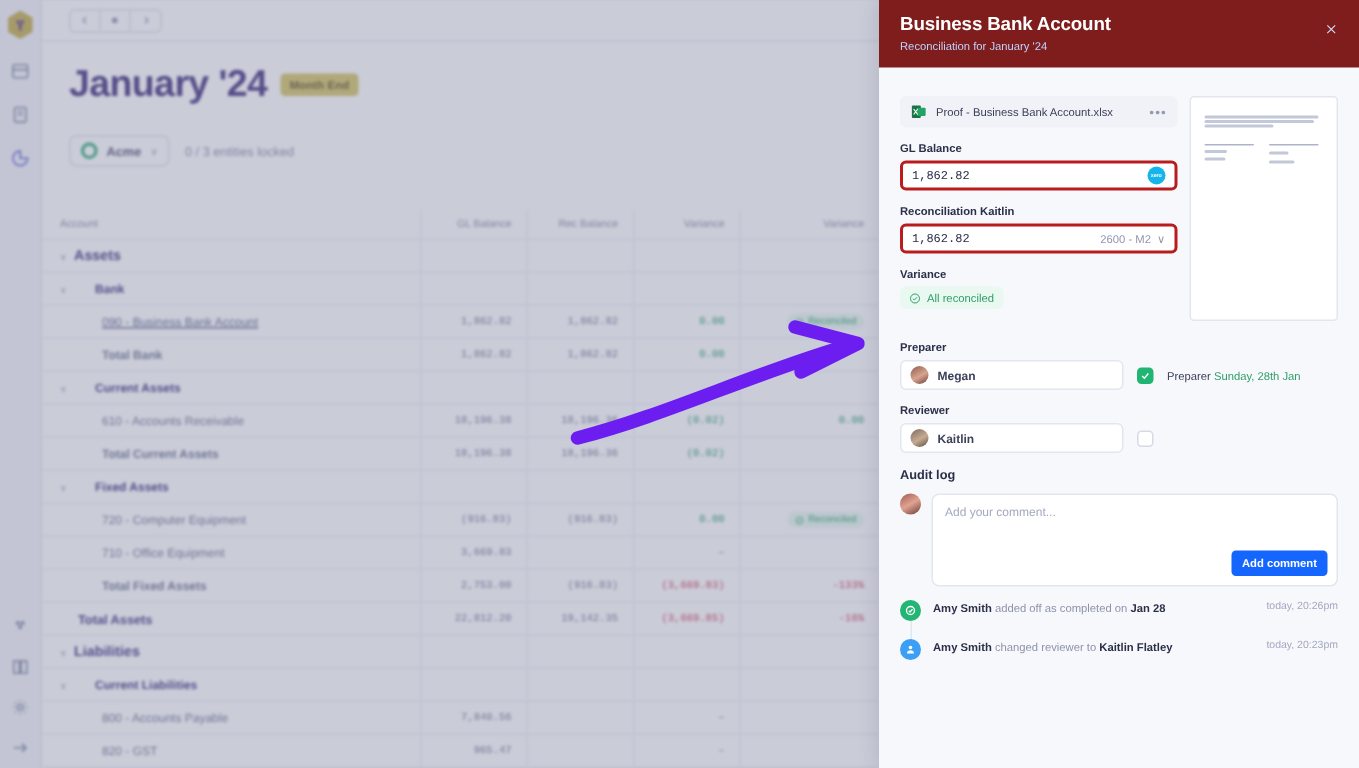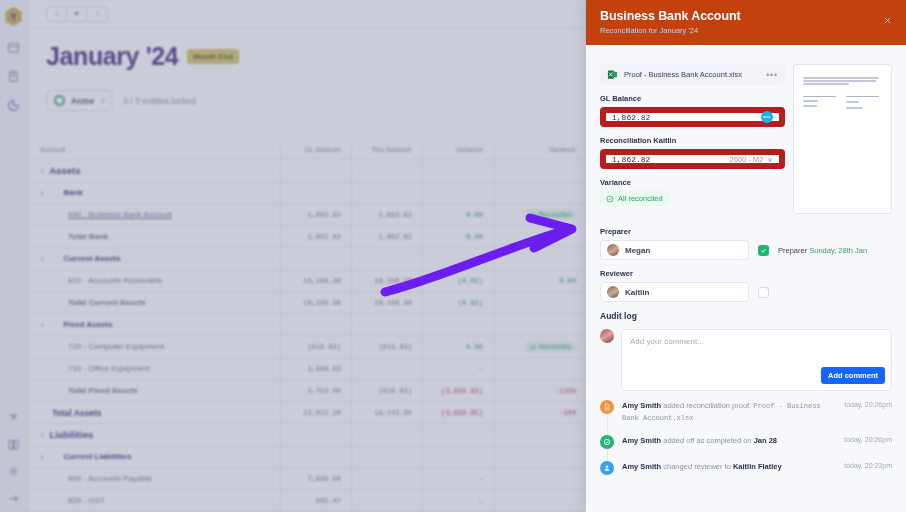--- a/index.html
+++ b/index.html
@@ -122,21 +122,21 @@
   .arrow-svg { position: absolute; left: 0; top: 0; width: 586px; height: 512px; z-index: 7; pointer-events: none; }
 
   
   .panel {
     position: absolute; right: 0; top: 0; width: 320px; height: 512px;
     background: #f7f8fc; z-index: 10;
     box-shadow: -2px 0 12px rgba(40,45,80,0.13);
     display: flex; flex-direction: column;
   }
   .panel-head {
-    background: #c2410c; color: #fff; padding: 9px 14px 10px 14px;
+    background: #7f1d1d; color: #fff; padding: 9px 14px 10px 14px;
     position: relative; flex: 0 0 auto;
   }
   .panel-title { font-size: 12.5px; font-weight: bold; letter-spacing: -0.1px; }
   .panel-sub { font-size: 7.5px; color: #bcd3ff; margin-top: 3px; }
   .panel-close {
     position: absolute; right: 11px; top: 11px; width: 12px; height: 12px;
     color: #cfe0ff;
   }
   .panel-close svg { width: 9px; height: 9px; }
   .panel-body { flex: 1; overflow: hidden; position: relative; }
@@ -147,21 +147,21 @@
   .recon-left { width: 196px; }
   .file-row {
     display: flex; align-items: center; gap: 6px;
     background: #f0f2f7; border-radius: 4px; padding: 5px 7px;
   }
   .xls-icon { width: 11px; height: 11px; flex: 0 0 auto; }
   .file-name { font-size: 7.5px; color: #3c4159; flex: 1; white-space: nowrap; overflow: hidden; }
   .dots { color: #9399b3; font-size: 9px; letter-spacing: 0.7px; line-height: 4px; }
   .fld-label { font-size: 7.5px; font-weight: bold; color: #2b2f49; margin-top: 9px; }
   .fld {
-    margin-top: 4px; background: #fff; border: 6px solid #b91c1c;
+    margin-top: 4px; background: #fff; border: 2px solid #b91c1c;
     border-radius: 4px; height: 20px; display: flex; align-items: center;
     padding: 0 6px; justify-content: space-between;
   }
   .fld-val { font-size: 8px; color: #2b2f49; font-family: "Liberation Mono", monospace; }
   .xero-badge {
     width: 12px; height: 12px; border-radius: 50%;
     background: #13b5ea; display:flex; align-items:center; justify-content:center;
     color:#fff; font-size:3.6px; font-weight:bold; letter-spacing:-0.1px;
   }
   .acct-select { font-size: 7.5px; color: #9197b1; display: flex; align-items: center; gap: 4px; }
@@ -746,31 +746,20 @@
         <div class="comment-row">
           <div class="avatar av-amy" style="width:14px;height:14px"></div>
           <div class="comment-box">
             <div class="comment-ph">Add your comment...</div>
             <div class="add-btn">Add comment</div>
           </div>
         </div>
         <div class="log-list" id="log-list">
             <div class="log-item">
               <div class="log-line"></div>
-              <div class="log-icon li-orange">
-                <svg viewBox="0 0 24 24" fill="none" stroke="#fff" stroke-width="2">
-                  <path d="M7 3h7l4 4v14H7z"></path>
-                  <path d="M10 12h5M10 16h5"></path>
-                </svg>
-              </div>
-              <div class="log-text"><b>Amy Smith</b><span> added reconciliation proof: </span><span class="mono">Proof - Business Bank Account.xlsx</span></div>
-              <div class="log-time">today, 20:26pm</div>
-            </div>
-            <div class="log-item">
-              <div class="log-line"></div>
               <div class="log-icon li-green">
                 <svg viewBox="0 0 24 24" fill="none" stroke="#fff" stroke-width="2.6">
                   <circle cx="12" cy="12" r="8"></circle>
                   <path d="M8.5 12.5l2.5 2.5L16 9.5"></path>
                 </svg>
               </div>
               <div class="log-text"><b>Amy Smith</b><span> added off as completed on </span><b>Jan 28</b></div>
               <div class="log-time">today, 20:26pm</div>
             </div>
             <div class="log-item">

